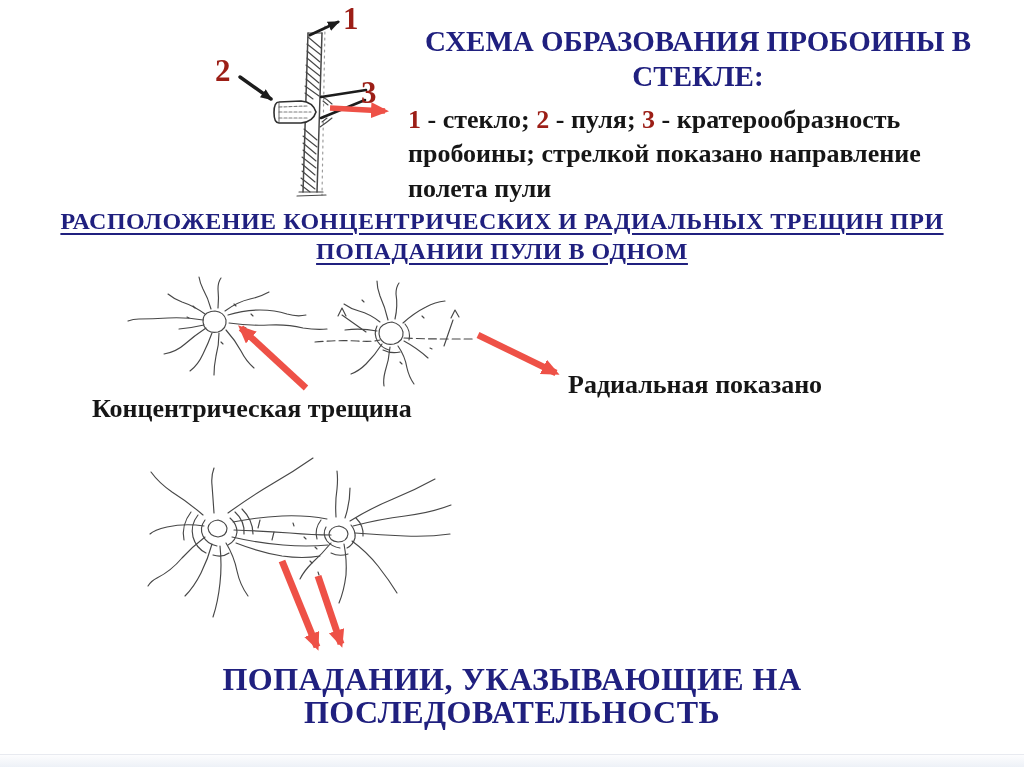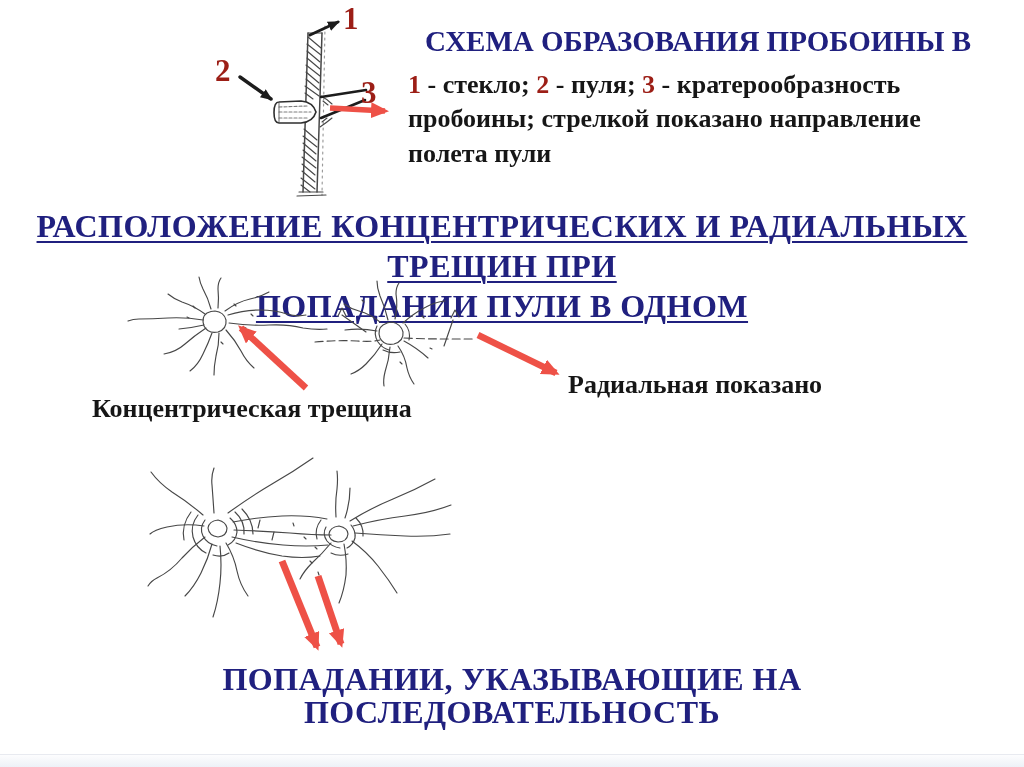--- a/index.html
+++ b/index.html
@@ -30,21 +30,21 @@
   .scheme-title{
     color:var(--c-heading_navy);font-weight:bold;font-size:29px;line-height:1.2;text-align:center;
   }
   .scheme-title .line{text-decoration-thickness:2.5px;text-underline-offset:4px}
   .scheme-caption{
     margin-top:9px;font-size:26px;font-weight:bold;line-height:1.33;color:var(--c-text_black);
   }
   .scheme-caption .cnum{color:var(--c-number_red)}
   .section-title{
     position:absolute;left:0;top:206px;width:1004px;text-align:center;
-    color:var(--c-heading_navy);font-weight:bold;font-size:32px;line-height:1.25;letter-spacing:0.5px;
+    color:var(--c-heading_navy);font-weight:bold;font-size:24px;line-height:1.25;letter-spacing:0.5px;
   }
   .section-title .u{text-decoration:underline;text-decoration-thickness:2px;text-underline-offset:4px}
   .crack-label{position:absolute;font-size:26px;font-weight:bold;color:var(--c-text_black);line-height:1.1}
   .bottom-title{
     position:absolute;left:12px;top:663px;width:1000px;text-align:center;
     color:var(--c-heading_navy);font-weight:bold;font-size:32px;line-height:1.02;letter-spacing:0.5px;
   }
   .footer-bar{
     position:absolute;left:0;bottom:0;width:100%;height:13px;
     background:linear-gradient(180deg,#fdfdfe,#edf1f7);border-top:1px solid #e8eaf0;
@@ -108,20 +108,21 @@
     <path class="arw" d="M135,106 L190,109" stroke-width="5.5" marker-end="url(#rh)"></path>
   </svg>
 
   <div class="num" style="left:343px;top:3px">1</div>
   <div class="num" style="left:215px;top:55px">2</div>
   <div class="num" style="left:361px;top:77px">3</div>
 
   <div class="scheme-text">
     <div class="scheme-title">
       <div class="line">СХЕМА ОБРАЗОВАНИЯ ПРОБОИНЫ В</div>
+      <div class="line">СТЕКЛЕ:</div>
     </div>
     <div class="scheme-caption">
       <div><span class="cnum">1</span><span> - стекло; </span><span class="cnum">2</span><span> - пуля; </span><span class="cnum">3</span><span> - кратерообразность</span></div>
       <div>пробоины; стрелкой показано направление</div>
       <div>полета пули</div>
     </div>
   </div>
 
   <div class="section-title">
     <div><span class="u">РАСПОЛОЖЕНИЕ КОНЦЕНТРИЧЕСКИХ И РАДИАЛЬНЫХ ТРЕЩИН ПРИ</span></div>

